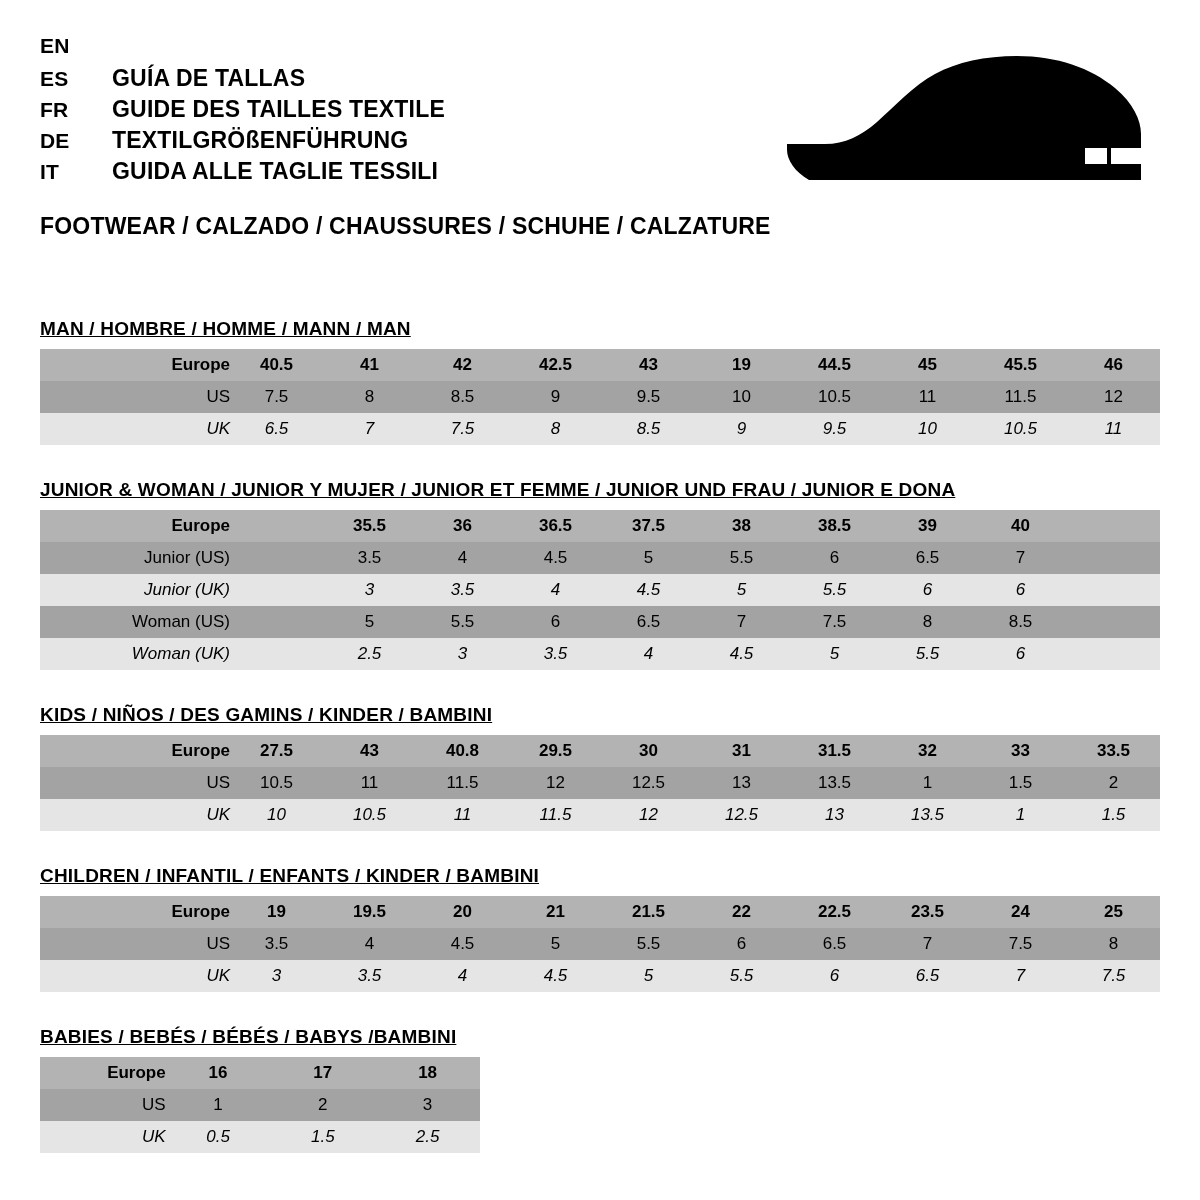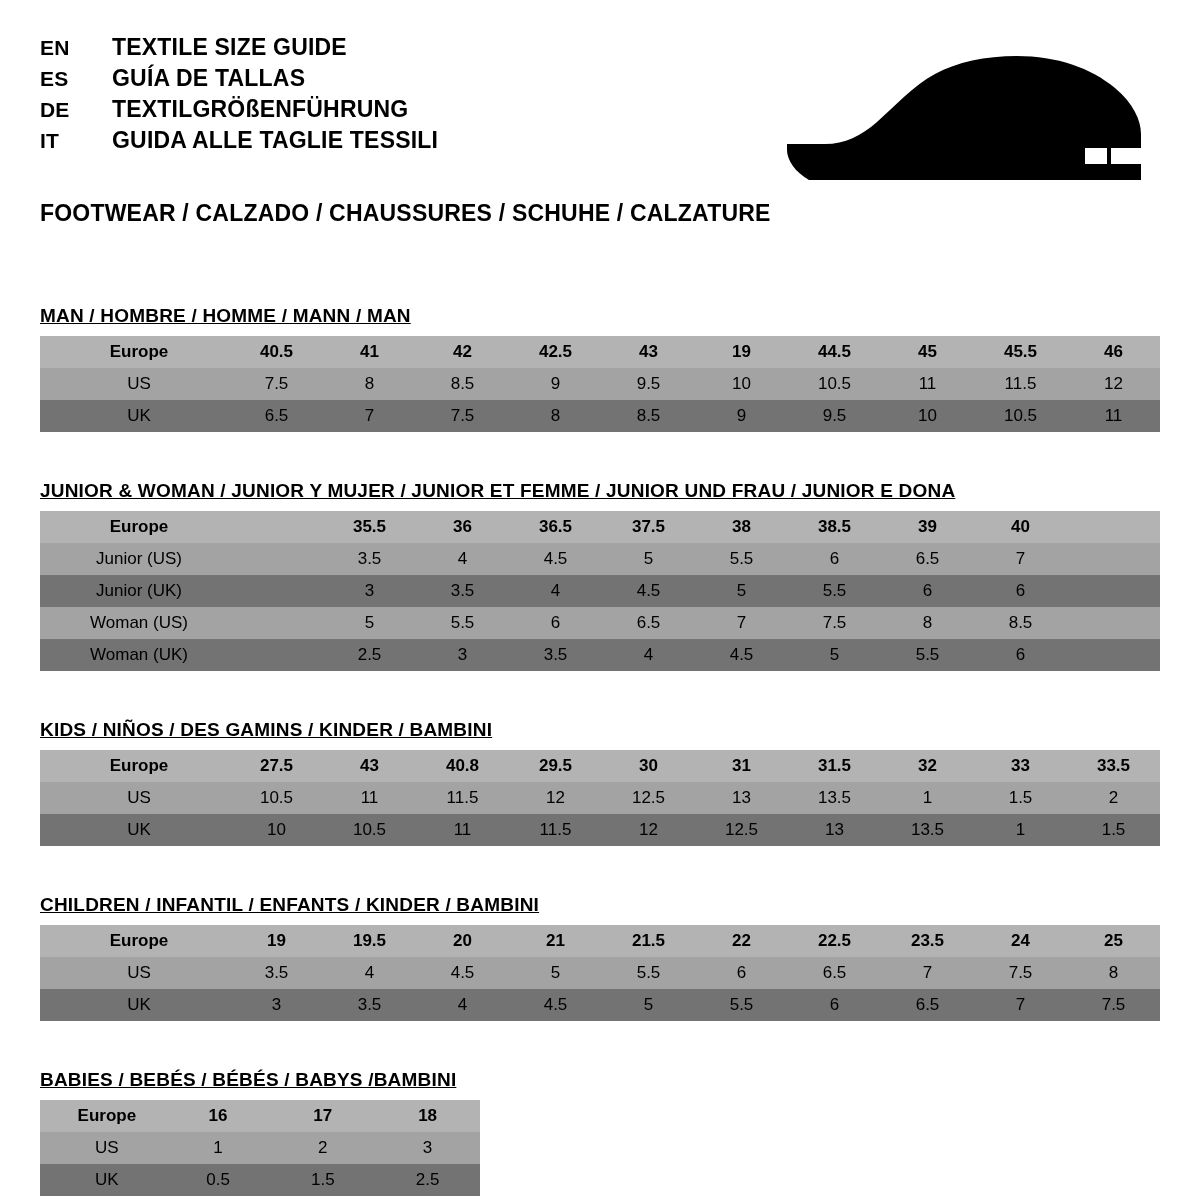--- a/index.html
+++ b/index.html
@@ -32,37 +32,37 @@
     font-weight: bold;
     letter-spacing: 0.2px;
   }
   .lang-text {
     font-size: 23px;
     font-weight: bold;
     letter-spacing: 0.2px;
   }
 
   .section-title-main {
-    margin-top: 42px;
+    margin-top: 24px;
     font-size: 23px;
     font-weight: bold;
     letter-spacing: 0.2px;
   }
 
   
   .shoe {
     position: absolute;
     top: 52px;
     right: 55px;
     width: 360px;
     height: 140px;
   }
 
   
-  .group { margin-top: 48px; }
+  .group { margin-top: 34px; }
   .group-title {
     font-size: 19px;
     font-weight: bold;
     margin-bottom: 9px;
     letter-spacing: 0.2px;
     text-decoration: underline;
   }
   table {
     border-collapse: collapse;
     table-layout: fixed;
@@ -71,52 +71,55 @@
   table.wide { width: 1120px; }
   table.narrow { width: 440px; }
   td {
     height: 32px;
     padding: 0;
     text-align: center;
     vertical-align: middle;
     font-weight: normal;
   }
   td.label {
-    text-align: center;
+    text-align: right;
     padding-left: 8px;
   }
   tr.head td {
     background: #b3b3b3;
     font-weight: bold;
   }
-  tr.odd td { background: #737373; }
+  tr.odd td { background: #e5e5e5; font-style: italic; }
   tr.even td { background: #a3a3a3; }
 
   
   table.wide col.c0 { width: 190px; }
   table.wide col.cx { width: 93px; }
   
   table.narrow col.c0 { width: 120px; }
   table.narrow col.cx { width: 100px; }
 
   .first-group { margin-top: 78px; }
 </style>
 </head>
 <body>
 
 <div class="page">
 
   <div class="lang-block">
     <div class="lang-row">
       <div class="lang-code">EN</div>
-      <div class="lang-text">TEXTILE SIZE GUIDE</div>
     </div>
     <div class="lang-row">
       <div class="lang-code">ES</div>
       <div class="lang-text">GUÍA DE TALLAS</div>
+    </div>
+    <div class="lang-row">
+      <div class="lang-code">FR</div>
+      <div class="lang-text">GUIDE DES TAILLES TEXTILE</div>
     </div>
     <div class="lang-row">
       <div class="lang-code">DE</div>
       <div class="lang-text">TEXTILGRÖßENFÜHRUNG</div>
     </div>
     <div class="lang-row">
       <div class="lang-code">IT</div>
       <div class="lang-text">GUIDA ALLE TAGLIE TESSILI</div>
     </div>
   </div>

